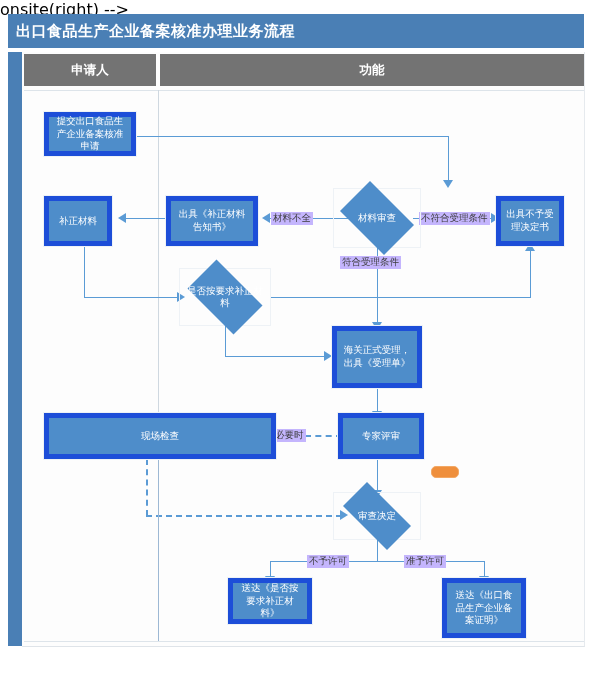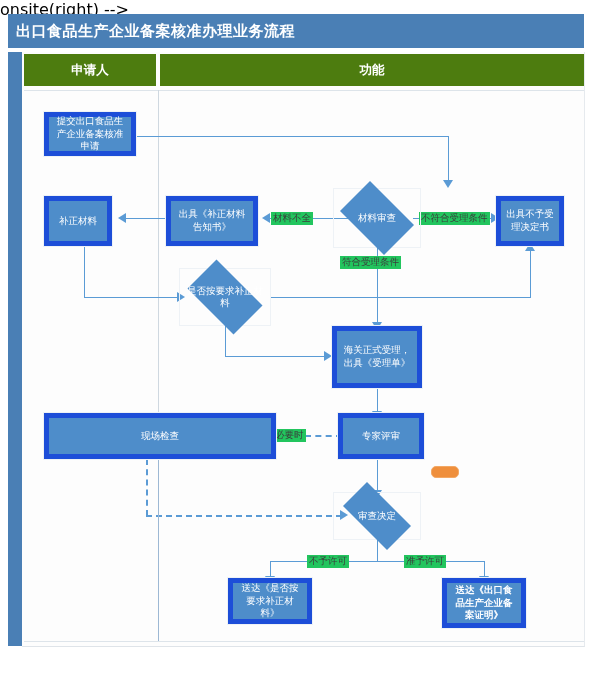--- a/index.html
+++ b/index.html
@@ -49,21 +49,21 @@
     left: 22px;
     top: 52px;
     width: 562px;
     height: 594px;
     background: #fdfdfd;
     border-right: 1px solid #e6eaee;
     border-bottom: 1px solid #dfe4e9;
   }
   .col-head {
     position: absolute;
-    background: #4d7c0f;
+    background: #737373;
     color: #ffffff;
     display: flex;
     align-items: center;
     justify-content: center;
     font-size: 12.5px;
     font-weight: bold;
     height: 32px;
     top: 54px;
   }
   .col-head.applicant { left: 24px; width: 132px; }
@@ -167,21 +167,21 @@
     position: absolute;
     width: 0; height: 0;
   }
   .arrow.left  { border-top: 5px solid transparent; border-bottom: 5px solid transparent; border-right: 8px solid #5b9bd5; }
   .arrow.right { border-top: 5px solid transparent; border-bottom: 5px solid transparent; border-left: 8px solid #5b9bd5; }
   .arrow.down  { border-left: 5px solid transparent; border-right: 5px solid transparent; border-top: 8px solid #5b9bd5; }
   .arrow.up    { border-left: 5px solid transparent; border-right: 5px solid transparent; border-bottom: 8px solid #5b9bd5; }
 
   .edge-label {
     position: absolute;
-    background: #22c55e;
+    background: #c4b5fd;
     color: #3b3b3b;
     font-size: 9.5px;
     white-space: nowrap;
     padding: 0 2px;
   }
 
   .orange-marker {
     position: absolute;
     background: #ef8f3c;
     border-radius: 5px;
@@ -343,18 +343,18 @@
     <span class="dhalo"></span>
     <span class="dshape"></span>
     <span class="dlabel">审查决定</span>
   </div>
 
   <div class="node" style="left:228px; top:578px; width:84px; height:46px;">
     <span class="halo"></span>
     <span class="node-label">送达《是否按要求补正材料》</span>
   </div>
 
-  <div class="node" style="left:442px; top:578px; width:84px; height:50px;font-weight:bold;">
+  <div class="node" style="left:442px; top:578px; width:84px; height:60px;">
     <span class="halo"></span>
     <span class="node-label">送达《出口食品生产企业备案证明》</span>
   </div>
 
 </div>
 
 </body></html>

